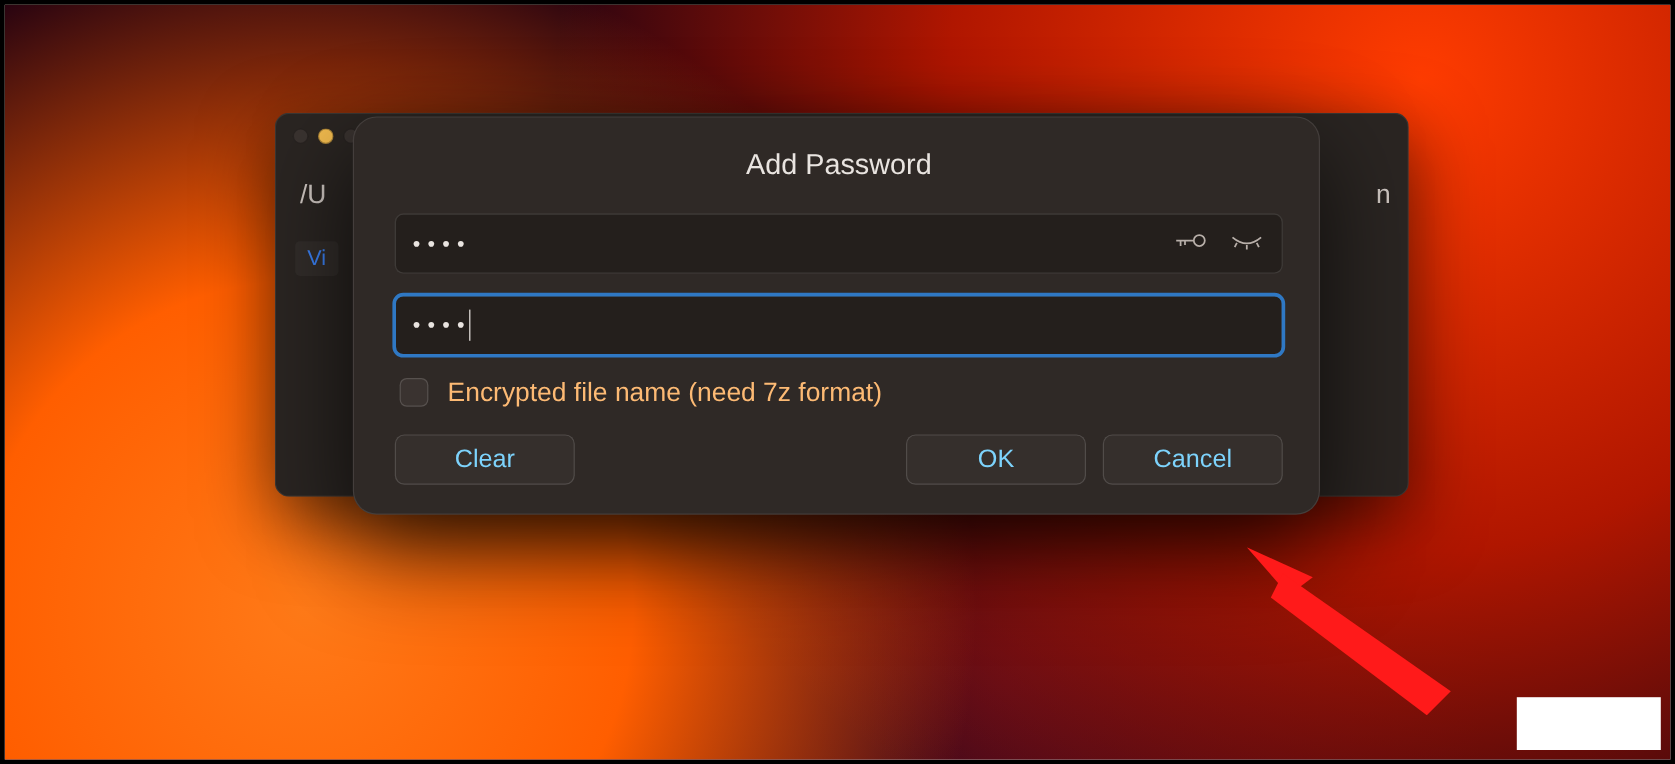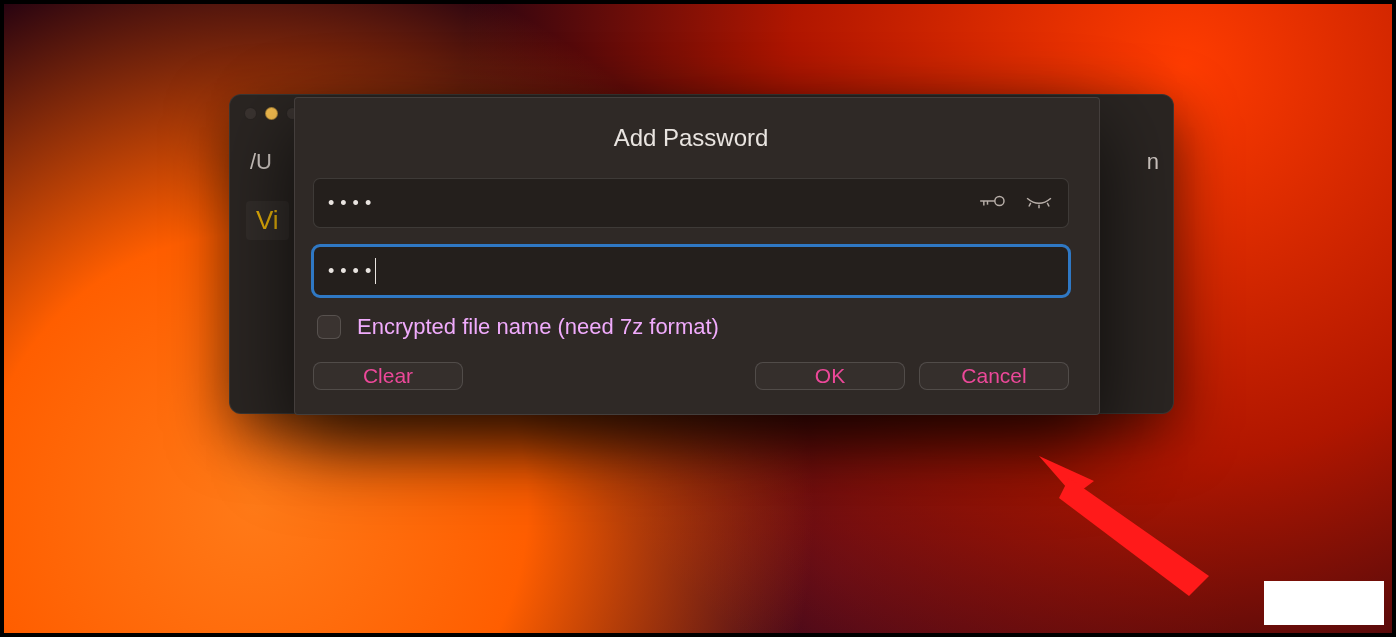--- a/index.html
+++ b/index.html
@@ -35,39 +35,39 @@
     width: 13px; height: 13px; border-radius: 50%;
     background: #3a3330; border: 1px solid rgba(0,0,0,0.3);
   }
   .traffic-lights .dot.yellow { background: #f5bd4f; }
   .back-path {
     position: absolute; left: 20px; top: 54px;
     color: #cfc7c2; font-size: 22px;
   }
   .back-tag {
     position: absolute; left: 16px; top: 106px;
-    color: #eab308; font-size: 26px;
+    color: #3b82f6; font-size: 18px;
     background: rgba(255,255,255,0.04);
     padding: 4px 10px; border-radius: 4px;
   }
   .back-right {
     position: absolute; right: 14px; top: 54px;
     color: #cfc7c2; font-size: 22px;
   }
 
   
   .dialog {
     position: absolute;
     left: 290px; top: 93px;
     width: 806px;
     background: #2f2926;
     border: 1px solid rgba(255,255,255,0.1);
-    border-radius: 4px;
+    border-radius: 20px;
     box-shadow: 0 30px 80px rgba(0,0,0,0.7);
-    padding: 26px 30px 24px 18px;
+    padding: 26px 30px 24px 34px;
   }
   .dialog-title {
     text-align: center;
     color: #e9e4e0;
     font-size: 24px;
     font-weight: 500;
     margin-bottom: 26px;
   }
 
   .pw-row {
@@ -108,36 +108,36 @@
     display: flex; align-items: center; gap: 16px;
     margin: 6px 0 22px 4px;
   }
   .checkbox {
     width: 24px; height: 24px;
     border-radius: 6px;
     background: #3a3330;
     border: 1px solid rgba(255,255,255,0.15);
   }
   .check-label {
-    color: #f0abfc;
+    color: #fdba74;
     font-size: 22px;
   }
 
   .button-row {
     display: flex; justify-content: space-between; align-items: center;
     gap: 14px;
   }
   .btn {
-    height: 28px;
+    height: 42px;
     min-width: 150px;
     padding: 0 28px;
     border-radius: 8px;
     border: 1px solid rgba(255,255,255,0.14);
     background: rgba(255,255,255,0.03);
-    color: #ec4899;
+    color: #7dd3fc;
     font-size: 21px;
     display: flex; align-items: center; justify-content: center;
     cursor: pointer;
   }
   .button-row .spacer { flex: 1; }
 
   
   .arrow {
     position: absolute;
     left: 1035px; top: 452px;

